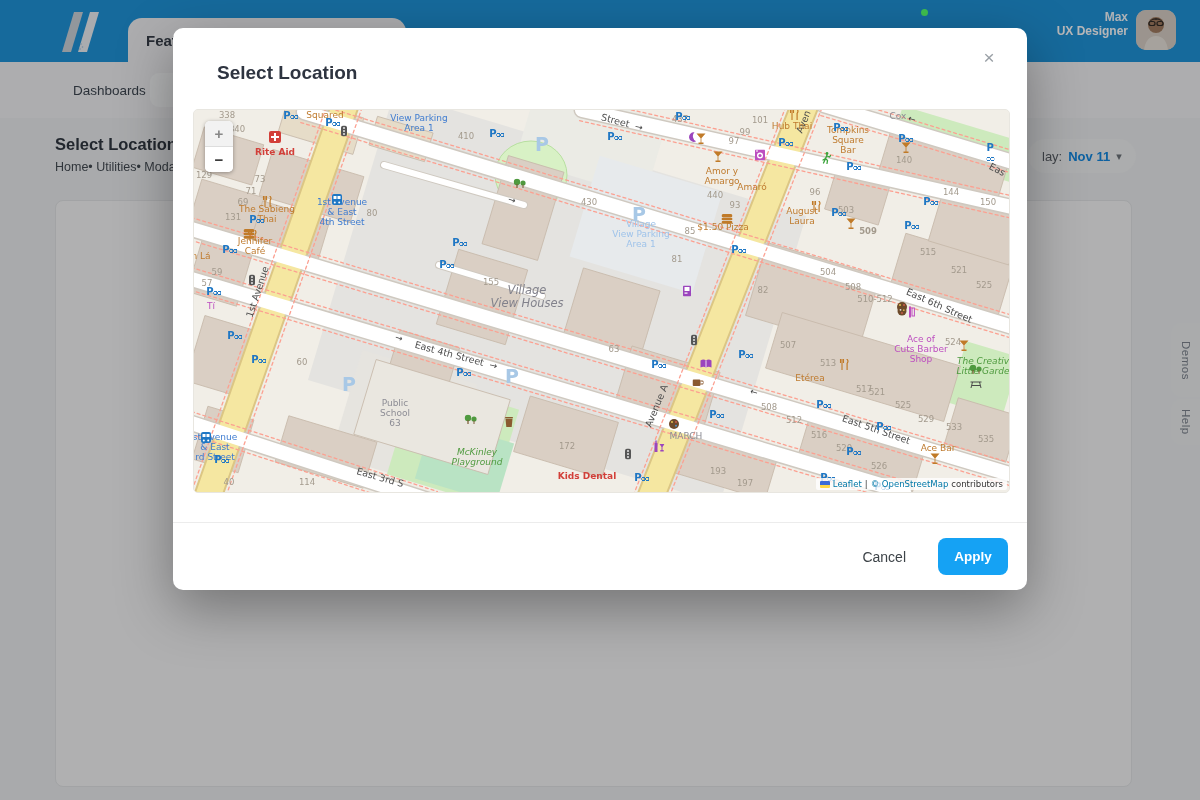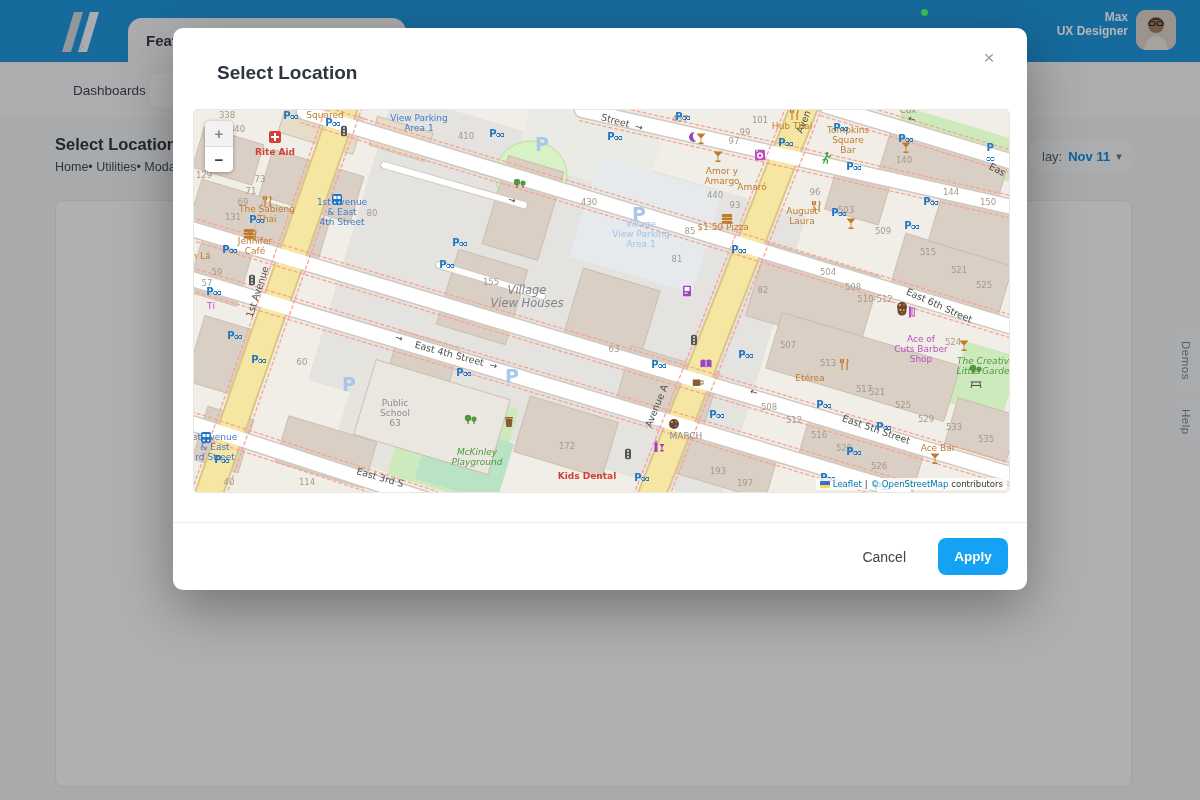--- a/index.html
+++ b/index.html
@@ -329,21 +329,21 @@
           <span class="ml red" style="left: 81px; top: 42px;">Rite Aid</span>
           <span class="ml red" style="left: 393px; top: 366px;">Kids Dental</span>
           <span class="ml mag" style="left: 727px; top: 239px;">Ace of
 Cuts Barber
 Shop</span>
           <span class="ml mag" style="left: 17px; top: 196px;">Tí</span>
           <span class="ml green" style="left: 283px; top: 347px;">McKinley
 Playground</span>
           <span class="ml green" style="left: 789px; top: 256px;">The Creativ
 Little Garde</span>
-          <span class="ml gray" style="left: 704px; top: 0; margin-left: 10px;">Cox</span>
+          <span class="ml gray" style="left: 704px; top: 6px;">Cox</span>
           <span class="ml gray" style="left: 201px; top: 303px;">Public
 School
 63</span>
           <span class="ml gray" style="left: 338px; top: 352px; margin-top: 44px;">Ageloff</span>
           <span class="ml gray" style="left: 492px; top: 326px;">MARCH</span>
           <span class="ml area" style="left: 333px; top: 187px;">Village
 View Houses</span>
           <span class="ml arrow" style="left: 318px; top: 90px; transform: translate(-50%, -50%) rotate(17deg);">→</span>
           <span class="ml arrow" style="left: 205px; top: 228px; transform: translate(-50%, -50%) rotate(17deg);">→</span>
           <span class="ml arrow" style="left: 560px; top: 282px; transform: translate(-50%, -50%) rotate(17deg);">←</span>
@@ -372,21 +372,21 @@
           <span class="ml num" style="left: 540px; top: 32px;">97</span>
           <span class="ml num" style="left: 521px; top: 86px;">440</span>
           <span class="ml num" style="left: 541px; top: 96px;">93</span>
           <span class="ml num" style="left: 496px; top: 122px;">85</span>
           <span class="ml num" style="left: 483px; top: 150px;">81</span>
           <span class="ml num" style="left: 710px; top: 51px;">140</span>
           <span class="ml num" style="left: 757px; top: 83px;">144</span>
           <span class="ml num" style="left: 794px; top: 93px;">150</span>
           <span class="ml num" style="left: 621px; top: 83px;">96</span>
           <span class="ml num" style="left: 652px; top: 101px;">503</span>
-          <span class="ml num" style="left: 689px; top: 122px;">509</span>
+          <span class="ml num" style="left: 674px; top: 122px; font-weight: bold;">509</span>
           <span class="ml num" style="left: 634px; top: 163px;">504</span>
           <span class="ml num" style="left: 659px; top: 178px;">508</span>
           <span class="ml num" style="left: 681px; top: 190px;">510-512</span>
           <span class="ml num" style="left: 569px; top: 181px;">82</span>
           <span class="ml num" style="left: 734px; top: 143px;">515</span>
           <span class="ml num" style="left: 765px; top: 161px;">521</span>
           <span class="ml num" style="left: 790px; top: 176px;">525</span>
           <span class="ml num" style="left: 759px; top: 233px;">524</span>
           <span class="ml num" style="left: 594px; top: 236px;">507</span>
           <span class="ml num" style="left: 634px; top: 254px;">513</span>

